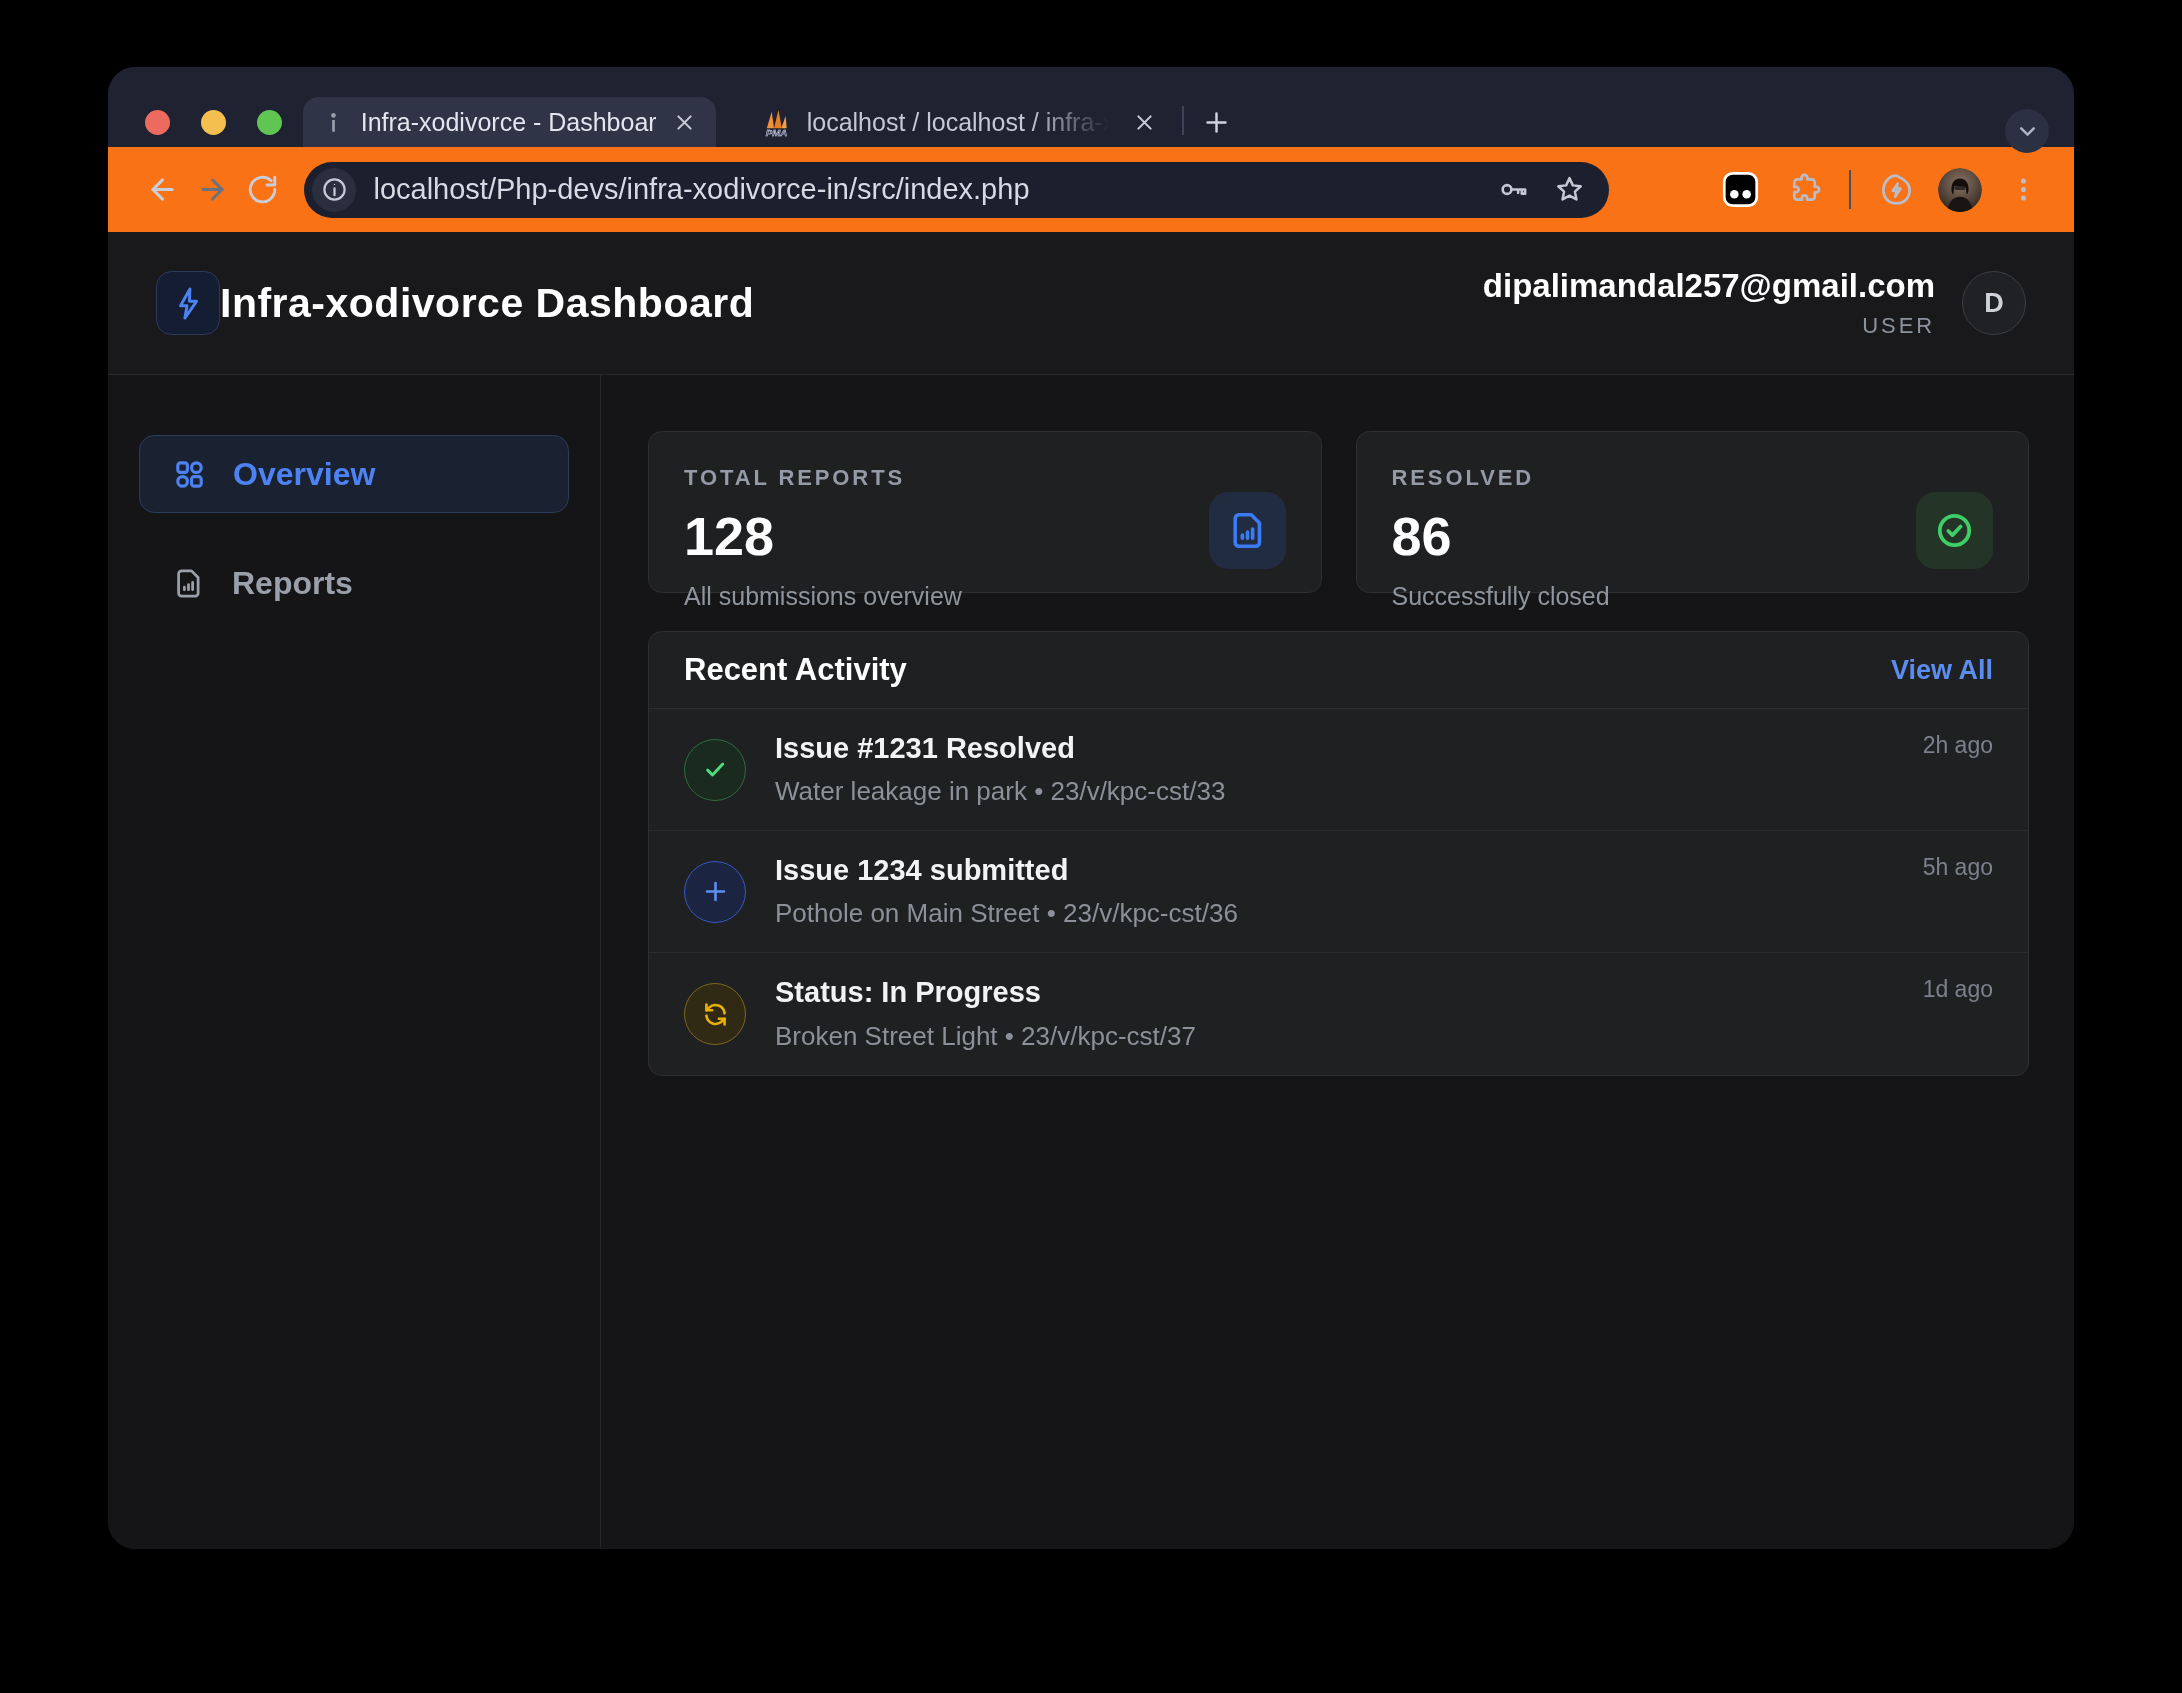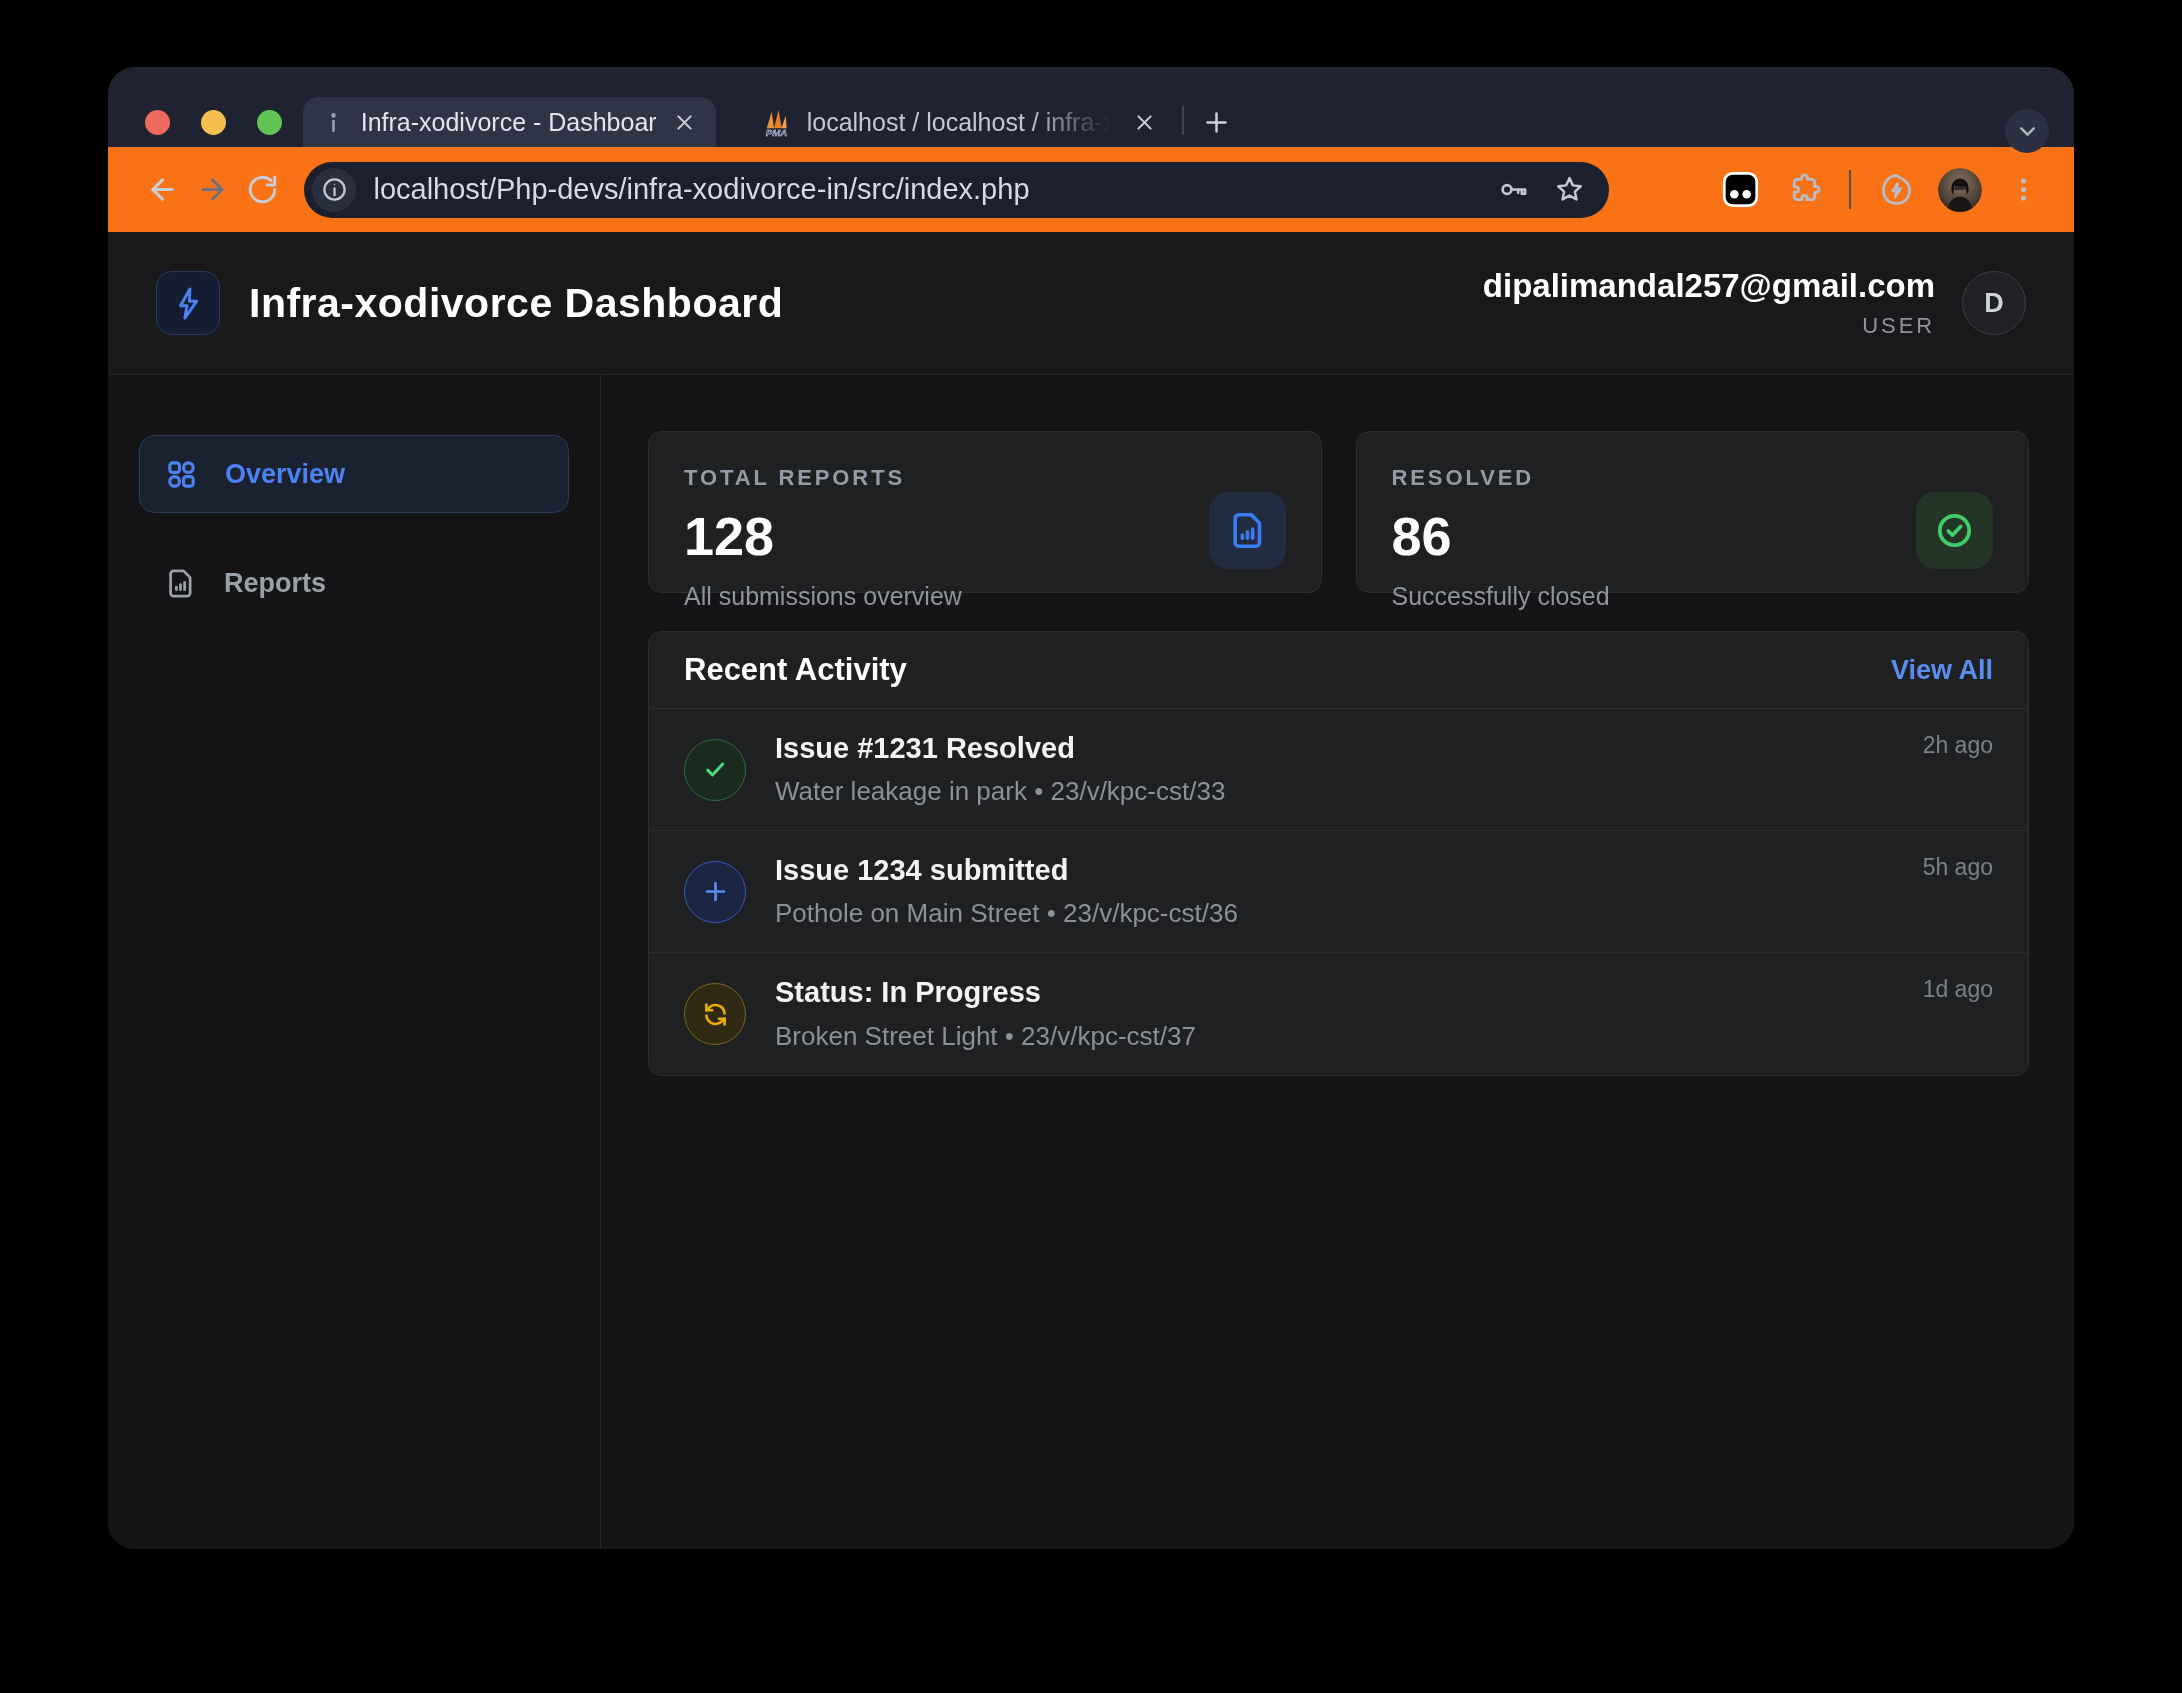--- a/index.html
+++ b/index.html
@@ -49,33 +49,33 @@
              color:#b9bdc9; }
   .tb-sep { width:1.9px; height:39px; background:#4a4f60; margin:0 3.9px; }
   .avatar-photo { width:44px; height:44px; border-radius:50%; overflow:hidden; flex:0 0 auto; }
 
   
   .appheader { height:143px; background:#19191b; border-bottom:1px solid #29292c;
                display:flex; align-items:center; padding:0 48px; }
   .logo { width:64px; height:64px; border-radius:15.4px; background:#141d31;
           border:1.9px solid #2c3a5c; display:flex; align-items:center; justify-content:center;
           color:#4d82f3; }
-  .apptitle { margin-left:29px; font-size:41px; font-weight:bold; color:#fff; letter-spacing:0.5px; }
+  .apptitle { font-size:41px; font-weight:bold; color:#fff; letter-spacing:0.5px; }
   .userblock { margin-left:auto; text-align:right; }
   .useremail { font-size:33px; font-weight:bold; color:#fff; }
   .userrole { font-size:22px; color:#8d939e; letter-spacing:2.9px; margin-top:7.7px; }
   .avatar-d { width:64px; height:64px; border-radius:50%; border:1.9px solid #3d3e41; background:#202124;
               margin-left:27px; display:flex; align-items:center; justify-content:center;
               font-size:27px; font-weight:bold; color:#cfd3d9; }
 
   
   .content { display:flex; height:1174px; background:#151517; }
   .sidebar { width:493px; border-right:1px solid #262629; padding:60px 31px 0 31px; flex:0 0 auto; }
   .sideitem { height:78px; border-radius:15.4px; display:flex; align-items:center; gap:27px;
-              padding:0 25px; font-size:27px; font-weight:bold; color:#9aa0aa;text-align:center; }
+              padding:0 33px; font-size:32px; font-weight:bold; color:#9aa0aa;text-align:center; }
   .sideitem.active { background:#1a2231; border:1.9px solid #2b3c5e; color:#4d82f3; }
   .sideitem + .sideitem { margin-top:31px; }
   .sideicon { width:33px; height:33px; flex:0 0 auto; }
 
   .main { flex:1; padding:56px 45px 0 47px; }
   .cards { display:flex; gap:34px; }
   .card { flex:1; height:162px; background:#1f2022; border:1px solid #2e2f31; border-radius:13.5px;
           padding:33px 35px; position:relative; }
   .card-label { font-size:22px; color:#949ba6; letter-spacing:2.9px; font-weight:bold; }
   .card-value { font-size:54px; font-weight:bold; color:#fff; margin-top:13.5px; }

